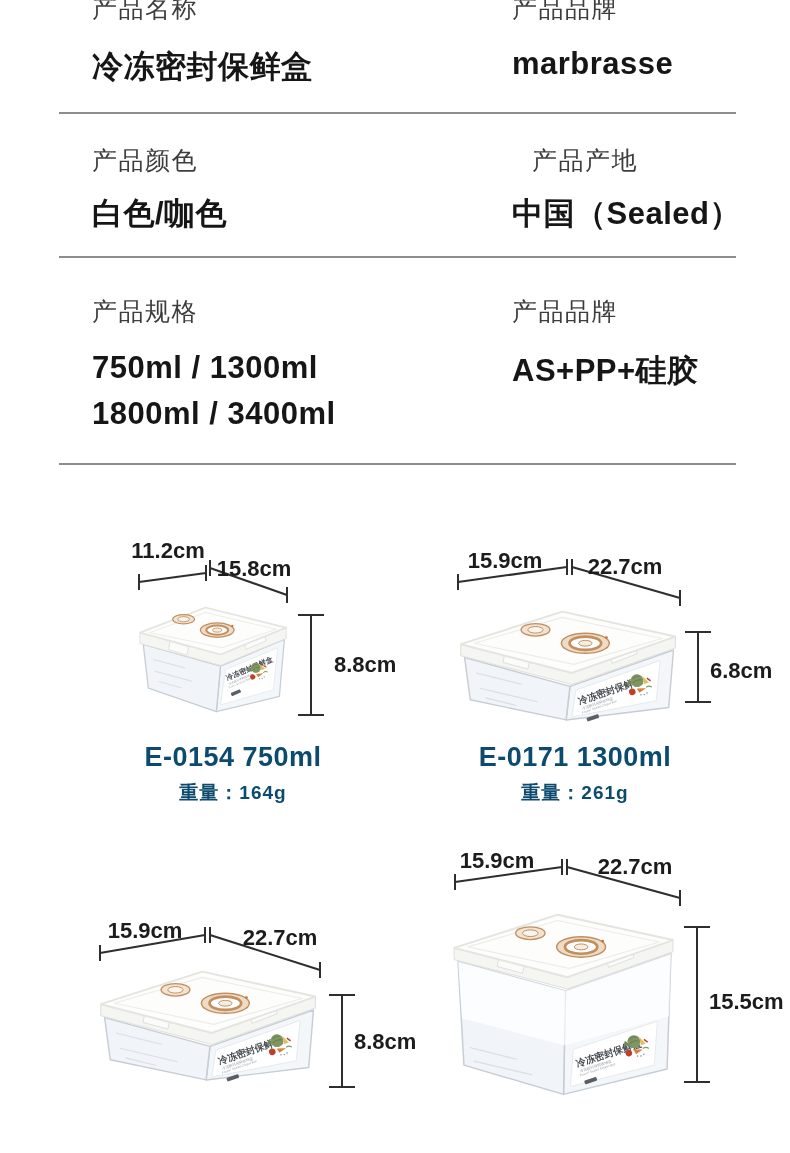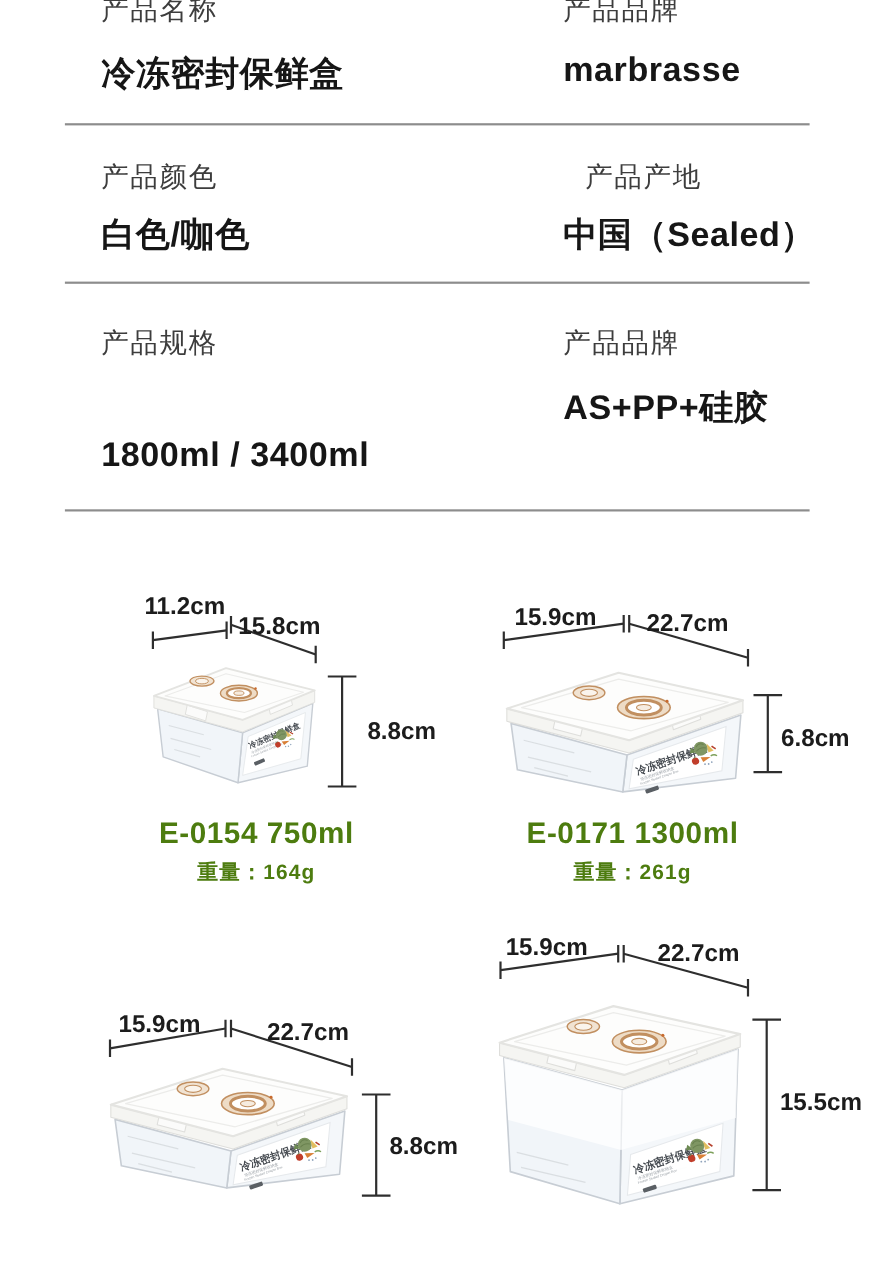--- a/index.html
+++ b/index.html
@@ -4,21 +4,21 @@
 <style>
   html,body{margin:0;padding:0;background:#fff;}
   .page{position:relative;width:790px;height:1153px;background:#ffffff;overflow:hidden;
         font-family:"Liberation Sans","DejaVu Sans",sans-serif;}
   .spec-label{position:absolute;font-size:25px;color:#3d3d3d;letter-spacing:1.5px;white-space:nowrap;}
   .spec-value{position:absolute;font-size:31px;font-weight:700;color:#161616;letter-spacing:0.5px;white-space:nowrap;}
   .divider{position:absolute;left:59px;width:677px;height:2px;background:#8d8d8d;}
   .fig{position:absolute;}
   text.dim{font-size:22px;font-weight:700;fill:#1c1c1c;
            font-family:"Liberation Sans","DejaVu Sans",sans-serif;}
-  .model-block{position:absolute;text-align:center;color:#4d7c0f;white-space:nowrap;}
+  .model-block{position:absolute;text-align:center;color:#0c4a6e;white-space:nowrap;}
   .model-line{font-size:27px;font-weight:700;letter-spacing:0.5px;}
   .weight-line{font-size:19px;font-weight:700;margin-top:7px;letter-spacing:1px;}
   .sticker-title{font-weight:700;fill:#474c52;font-family:"Liberation Sans","DejaVu Sans",sans-serif;}
   .sticker-sub{fill:#9aa0a6;font-family:"Liberation Sans","DejaVu Sans",sans-serif;}
 </style>
 </head>
 <body>
 
 <div class="page">
 
@@ -149,20 +149,21 @@
   <div class="spec-value" style="left:512px;top:46px">marbrasse</div>
   <div class="divider" style="top:112px"></div>
 
   <div class="spec-label" style="left:92px;top:144px">产品颜色</div>
   <div class="spec-value" style="left:92px;top:193px">白色/咖色</div>
   <div class="spec-label" style="left:532px;top:144px">产品产地</div>
   <div class="spec-value" style="left:512px;top:193px">中国（Sealed）</div>
   <div class="divider" style="top:256px"></div>
 
   <div class="spec-label" style="left:92px;top:295px">产品规格</div>
+  <div class="spec-value" style="left:92px;top:350px">750ml / 1300ml</div>
   <div class="spec-value" style="left:92px;top:396px">1800ml / 3400ml</div>
   <div class="spec-label" style="left:512px;top:295px">产品品牌</div>
   <div class="spec-value" style="left:512px;top:350px">AS+PP+硅胶</div>
   <div class="divider" style="top:463px"></div>
 
   <svg class="fig" style="left:88px;top:528px" width="330" height="206" viewBox="0 0 330 206">
     <use href="#sym-box-small" x="45" y="66" width="160" height="126"></use>
     <g stroke="#2e2e2e" stroke-width="2">
       <line x1="51" y1="54" x2="118" y2="45"></line>
         <line x1="51" y1="46" x2="51" y2="62"></line>

